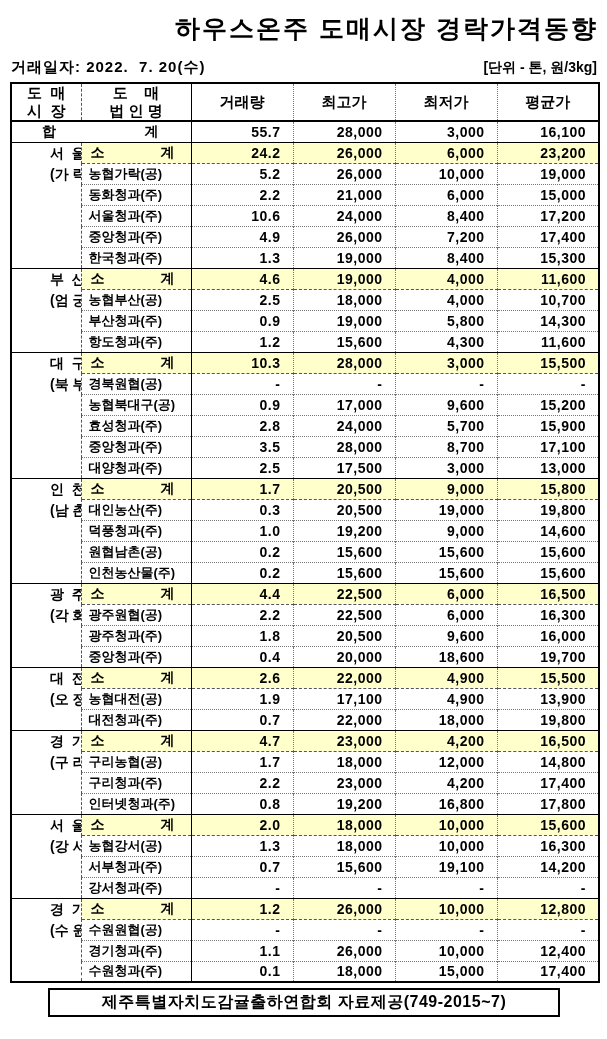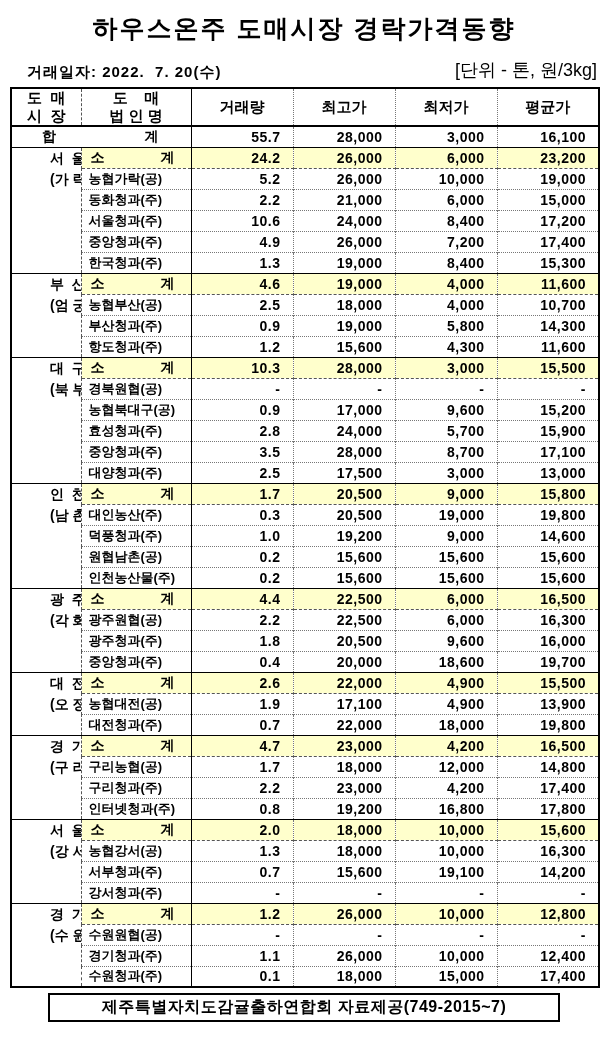--- a/index.html
+++ b/index.html
@@ -5,29 +5,29 @@
   * { margin:0; padding:0; box-sizing:border-box; }
   html,body { background:#fff; }
   body {
     width:607px; height:1039px;
     font-family:"Liberation Sans","DejaVu Sans",sans-serif;
     color:#000; overflow:hidden;
   }
   .page { padding:6px 9px 0 10px; }
 
   .title {
-    text-align:center; font-size:25px; font-weight:bold;
+    text-align:right; font-size:25px; font-weight:bold;
     letter-spacing:2px; margin-top:6px; white-space:pre;
   }
   .meta-row {
     display:flex; justify-content:space-between; align-items:flex-end;
-    margin:13px 1px 5px 17px;
+    margin:13px 1px 5px 1px;
   }
   .date-label { font-size:15px; font-weight:bold; white-space:pre; letter-spacing:1px; }
-  .unit-label { font-size:18px; font-weight:normal; white-space:pre; }
+  .unit-label { font-size:14px; font-weight:bold; white-space:pre; }
 
   table.price-table {
     border-collapse:collapse; table-layout:fixed;
     width:588px; border:2px solid #000;
   }
   .price-table th, .price-table td {
     font-weight:bold; overflow:hidden; padding:0;
   }
   .price-table thead th {
     height:24px; font-size:15px; border-bottom:2px solid #000;

